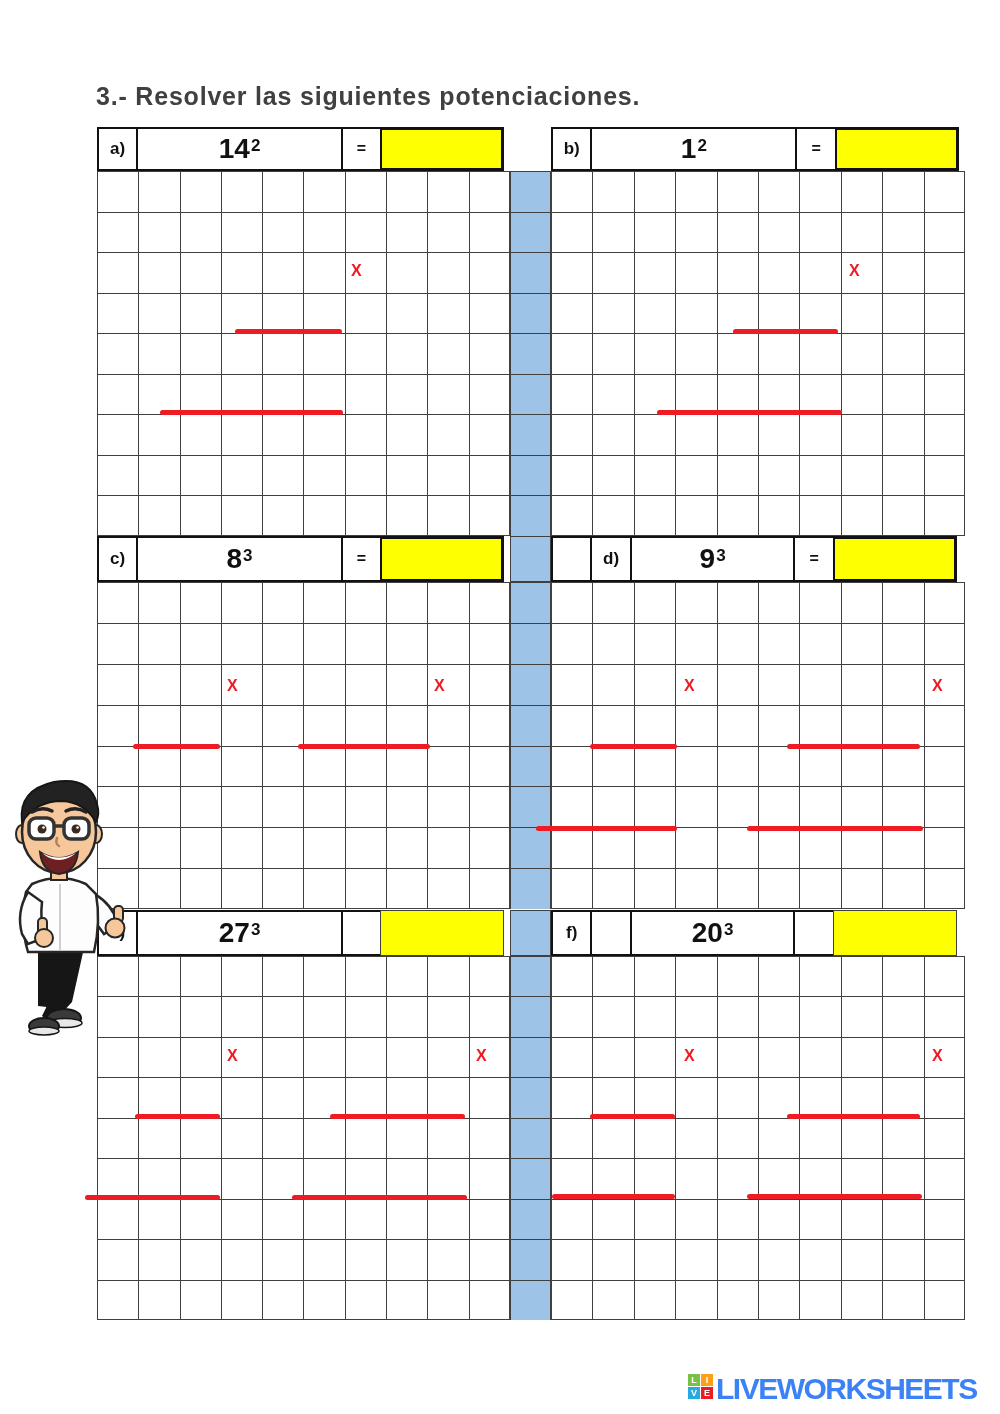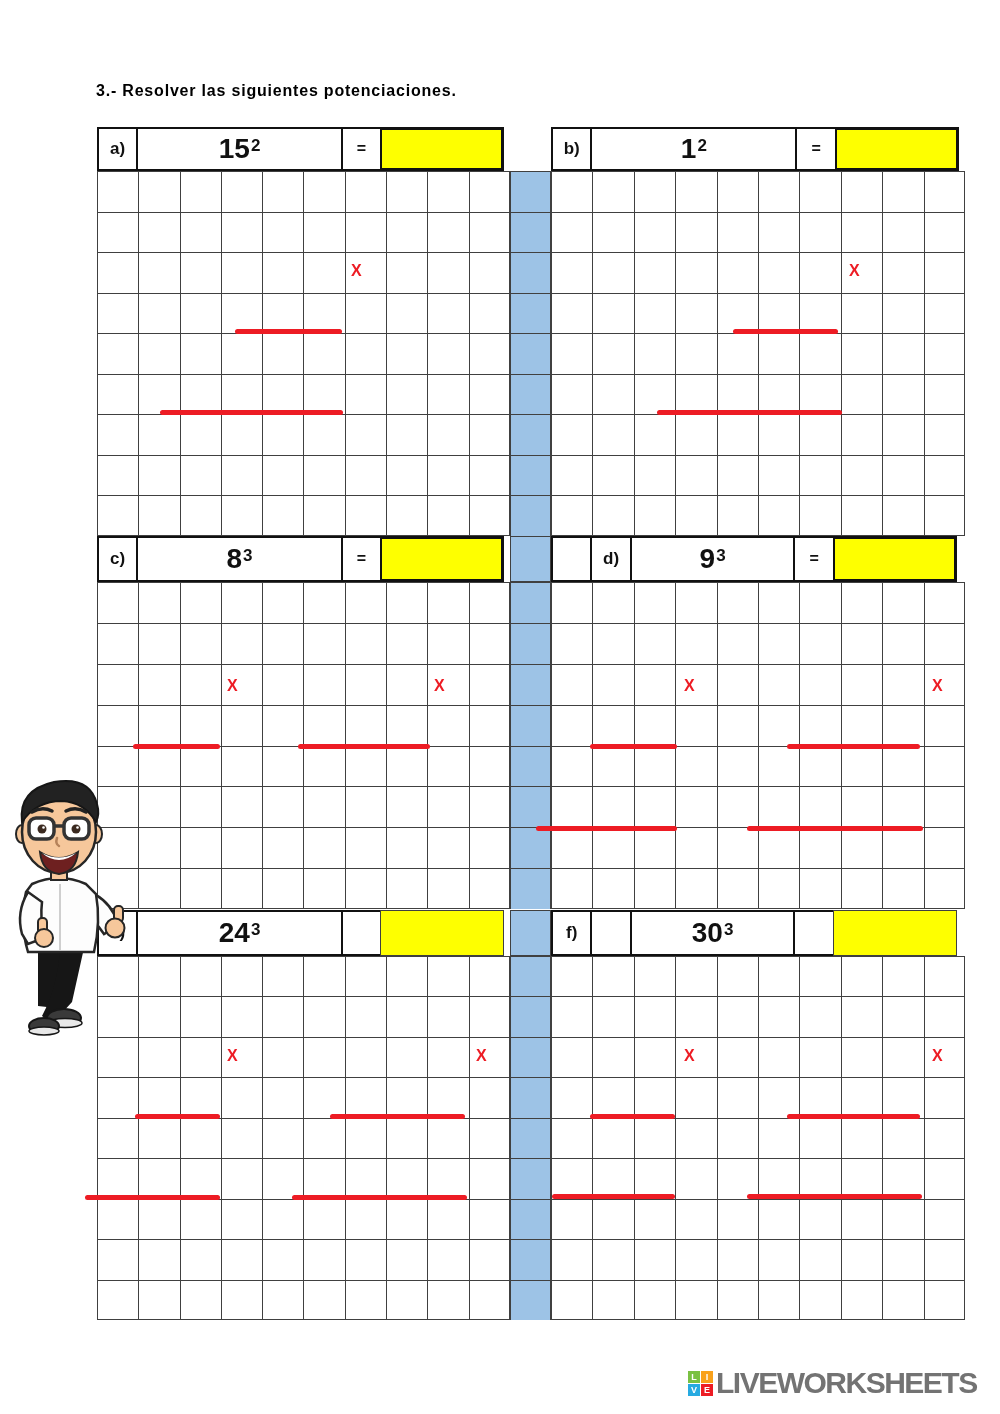--- a/index.html
+++ b/index.html
@@ -3,21 +3,21 @@
 <meta charset="utf-8">
 <style>
   * { box-sizing: border-box; margin: 0; padding: 0; }
   body { background: #ffffff; font-family: "Liberation Sans", sans-serif; }
   .page {
     position: relative; width: 1000px; height: 1414px;
     background: #ffffff; overflow: hidden;
   }
   .title {
     position: absolute; left: 96px; top: 82px;
-    font-size: 16px; font-weight: bold; color: #000000;
+    font-size: 25px; font-weight: bold; color: #404040;
     letter-spacing: 0.8px;
   }
   
   .grid { position: absolute; border-right: 1px solid #404040; border-bottom: 1px solid #404040; }
   .grid.gl { background-image:
       repeating-linear-gradient(to right, #404040 0 1px, transparent 1px 41.3px),
       repeating-linear-gradient(to bottom, #404040 0 1px, transparent 1px 40.56px); }
   .grid.gr { background-image:
       repeating-linear-gradient(to right, #404040 0 1px, transparent 1px 41.4px),
       repeating-linear-gradient(to bottom, #404040 0 1px, transparent 1px 40.56px); }
@@ -73,21 +73,21 @@
     display: grid; grid-template-columns: 12px 12px; grid-template-rows: 12px 12px;
     gap: 1px; margin-right: 3px;
   }
   .sq {
     width: 12px; height: 12px; display: flex; align-items: center; justify-content: center;
     color: #fff; font-size: 9px; font-weight: bold; line-height: 12px;
   }
   .sq.green { background: #7ac143; } .sq.orange { background: #f9a11b; }
   .sq.blue { background: #27aae1; }  .sq.red { background: #ed1c24; }
   .brand {
-    font-size: 30px; font-weight: 800; color: #737373; letter-spacing: -1.5px;
+    font-size: 30px; font-weight: 800; color: #3b82f6; letter-spacing: -1.5px; margin-top: 6px;
   }
 </style>
 </head>
 <body>
 
 <div class="page">
 
   <div class="title">3.- Resolver las siguientes potenciaciones.</div>
 
   <div class="stripe hA" style="top:171px;height:365px"></div>
@@ -99,21 +99,21 @@
   <div class="grid gl" style="left:97px;top:171px;width:413px;height:365px"></div>
   <div class="grid gr" style="left:551px;top:171px;width:414px;height:365px"></div>
   <div class="grid rowB" style="left:97px;top:582px;width:413px;height:327px"></div>
   <div class="grid rowBr" style="left:551px;top:582px;width:414px;height:327px"></div>
   <div class="grid rowC" style="left:97px;top:956px;width:413px;height:364px"></div>
   <div class="grid rowCr" style="left:551px;top:956px;width:414px;height:364px"></div>
 
   <div class="hrow" style="left:97px;top:127px;width:413px;height:44px">
     <div class="cell c10 lbl">a)</div>
     <div class="cell c50 num">
-        <span>15</span>
+        <span>14</span>
         <sup>2</sup>
       </div>
     <div class="cell c10 eq">=</div>
     <div class="cell c30 ansbox"></div>
   </div>
 
   <div class="hrow" style="left:551px;top:127px;width:414px;height:44px">
     <div class="cell c10 lbl">b)</div>
     <div class="cell c50 num">
         <span>1</span>
@@ -140,32 +140,32 @@
         <span>9</span>
         <sup>3</sup>
       </div>
     <div class="cell c10 eq">=</div>
     <div class="cell c30 ansbox"></div>
   </div>
 
   <div class="hrow" style="left:97px;top:910px;width:413px;height:46px">
     <div class="cell c10 lbl">e)</div>
     <div class="cell c50 num">
-        <span>24</span>
+        <span>27</span>
         <sup>3</sup>
       </div>
     <div class="cell c10 eq"></div>
     <div class="cell c30 ansbox plain"></div>
   </div>
 
   <div class="hrow" style="left:551px;top:910px;width:414px;height:46px">
     <div class="cell c10 lbl">f)</div>
     <div class="cell c10"></div>
     <div class="cell c40 num">
-        <span>30</span>
+        <span>20</span>
         <sup>3</sup>
       </div>
     <div class="cell c10 eq"></div>
     <div class="cell c30 ansbox plain"></div>
   </div>
 
   <div class="xmark" style="left:351px;top:263px">X</div>
   <div class="xmark" style="left:849px;top:263px">X</div>
   <div class="xmark" style="left:227px;top:678px">X</div>
   <div class="xmark" style="left:434px;top:678px">X</div>

